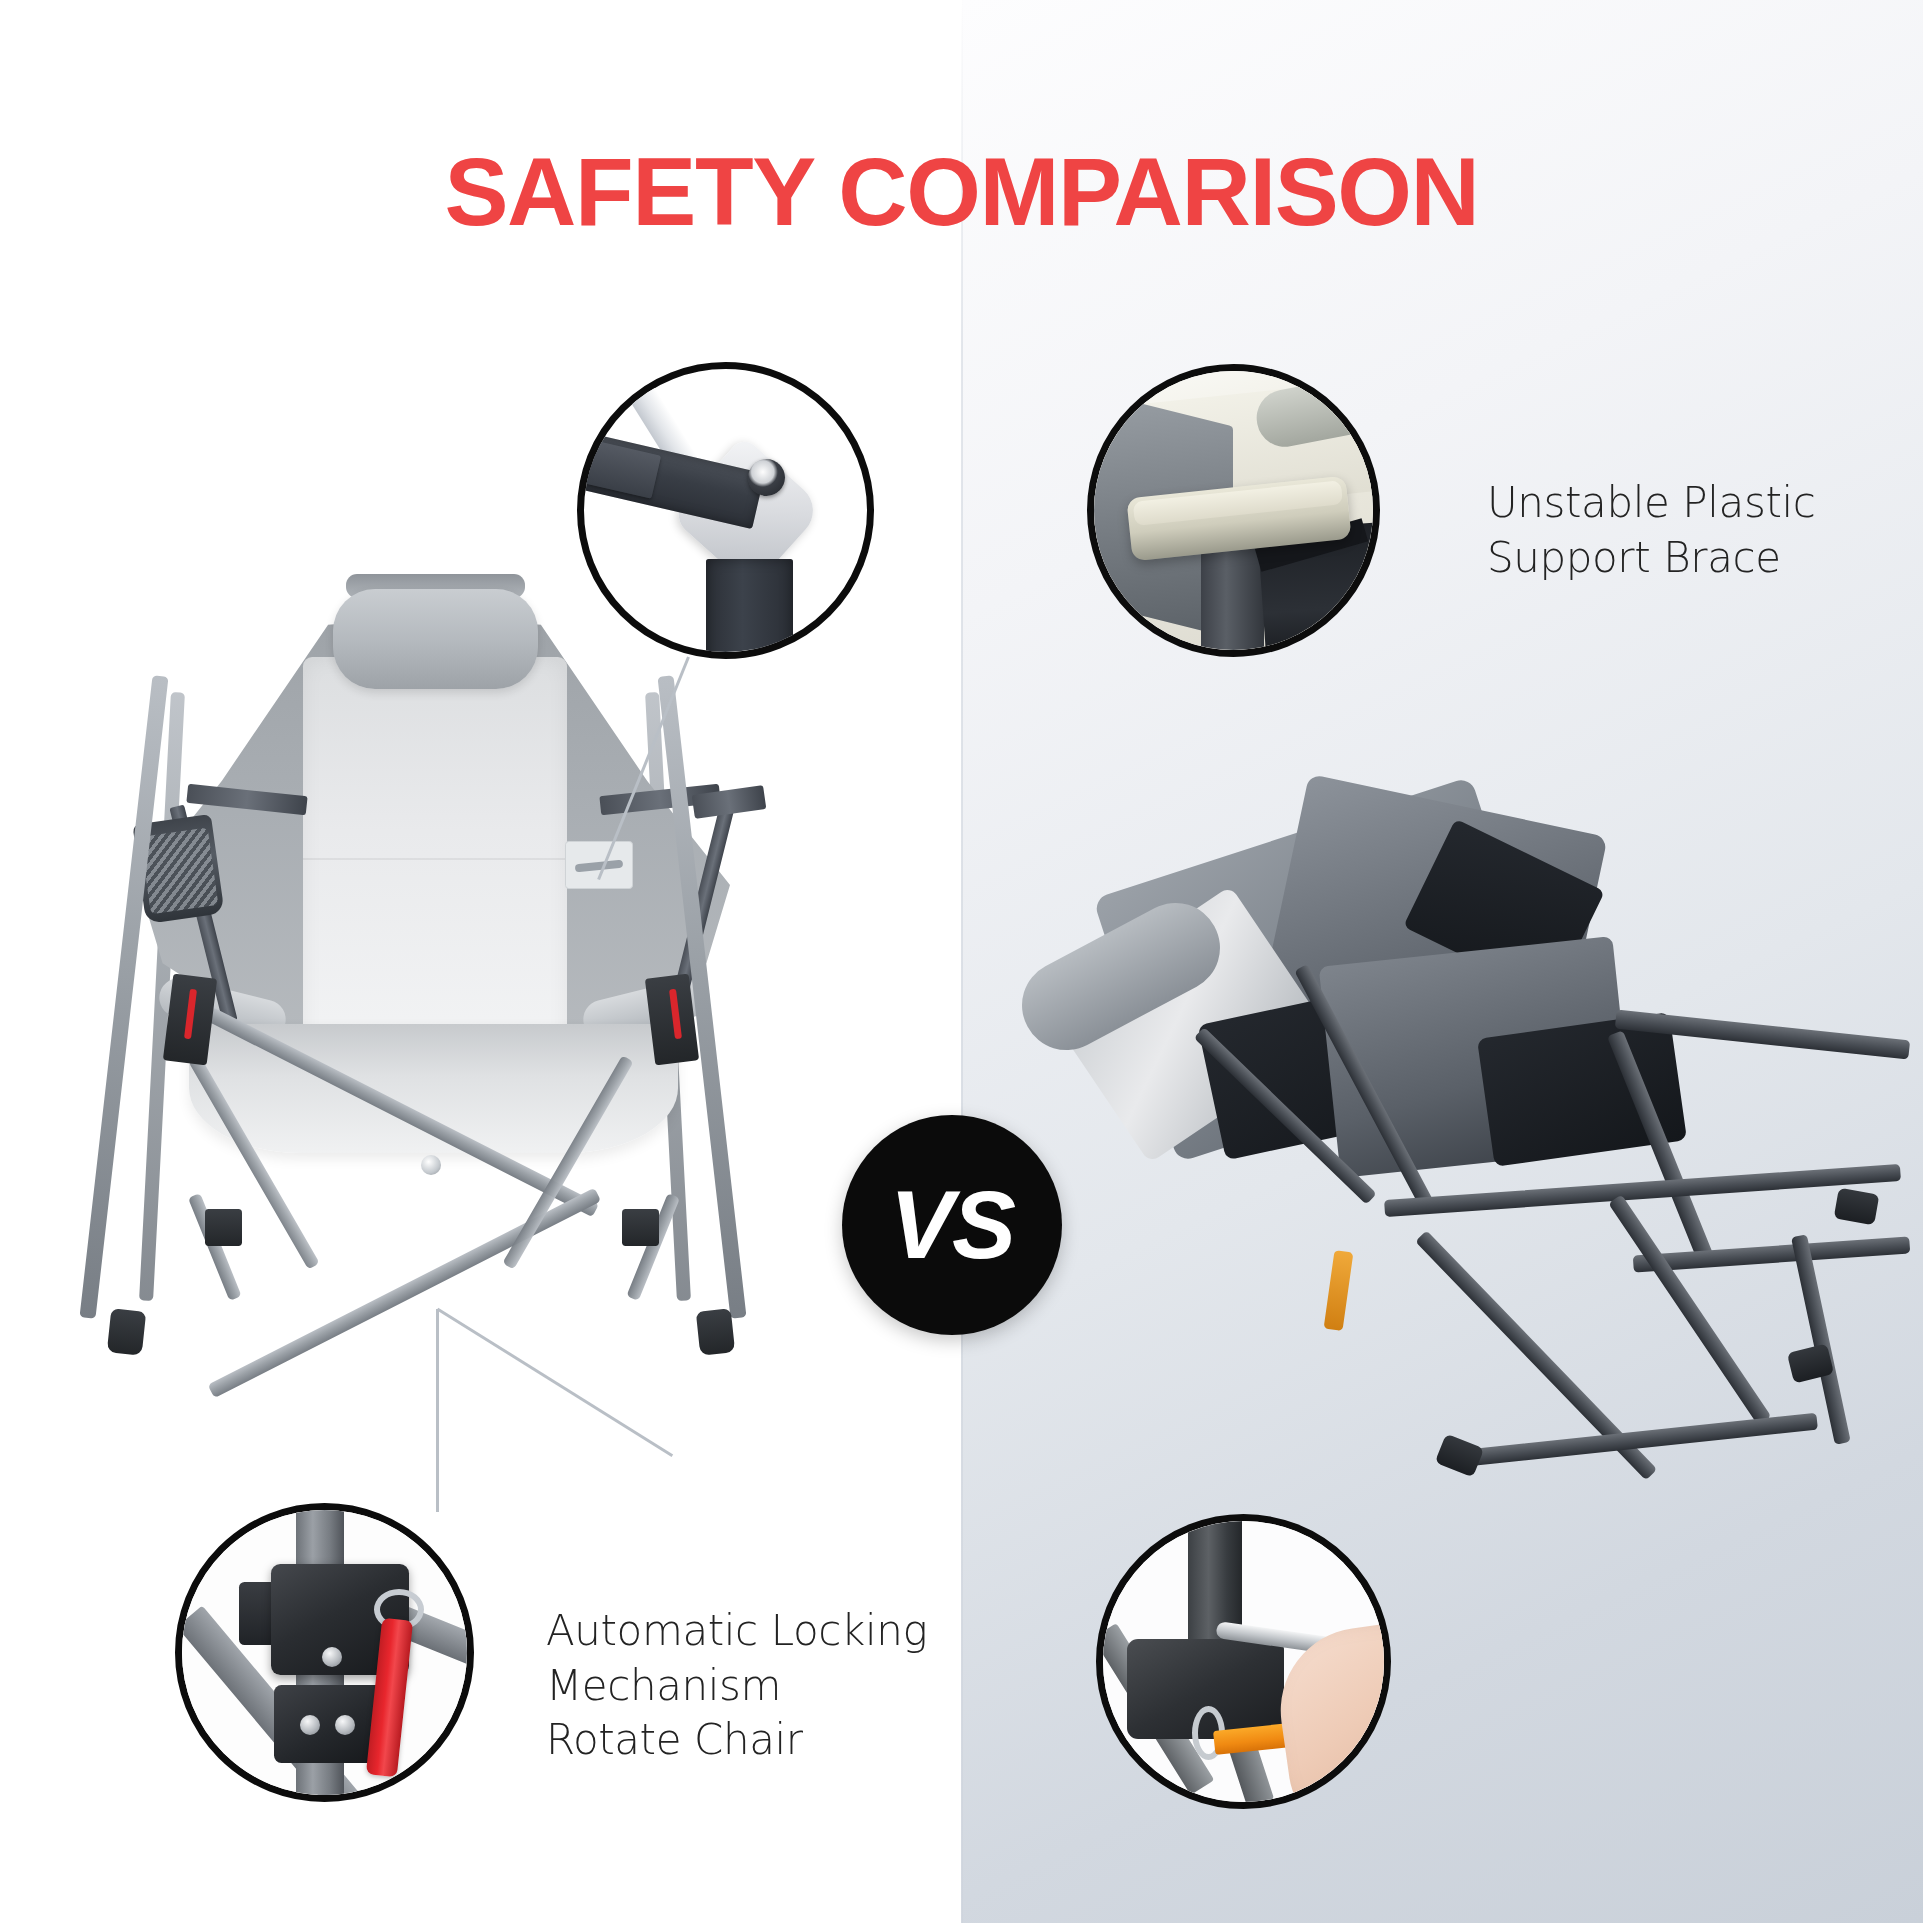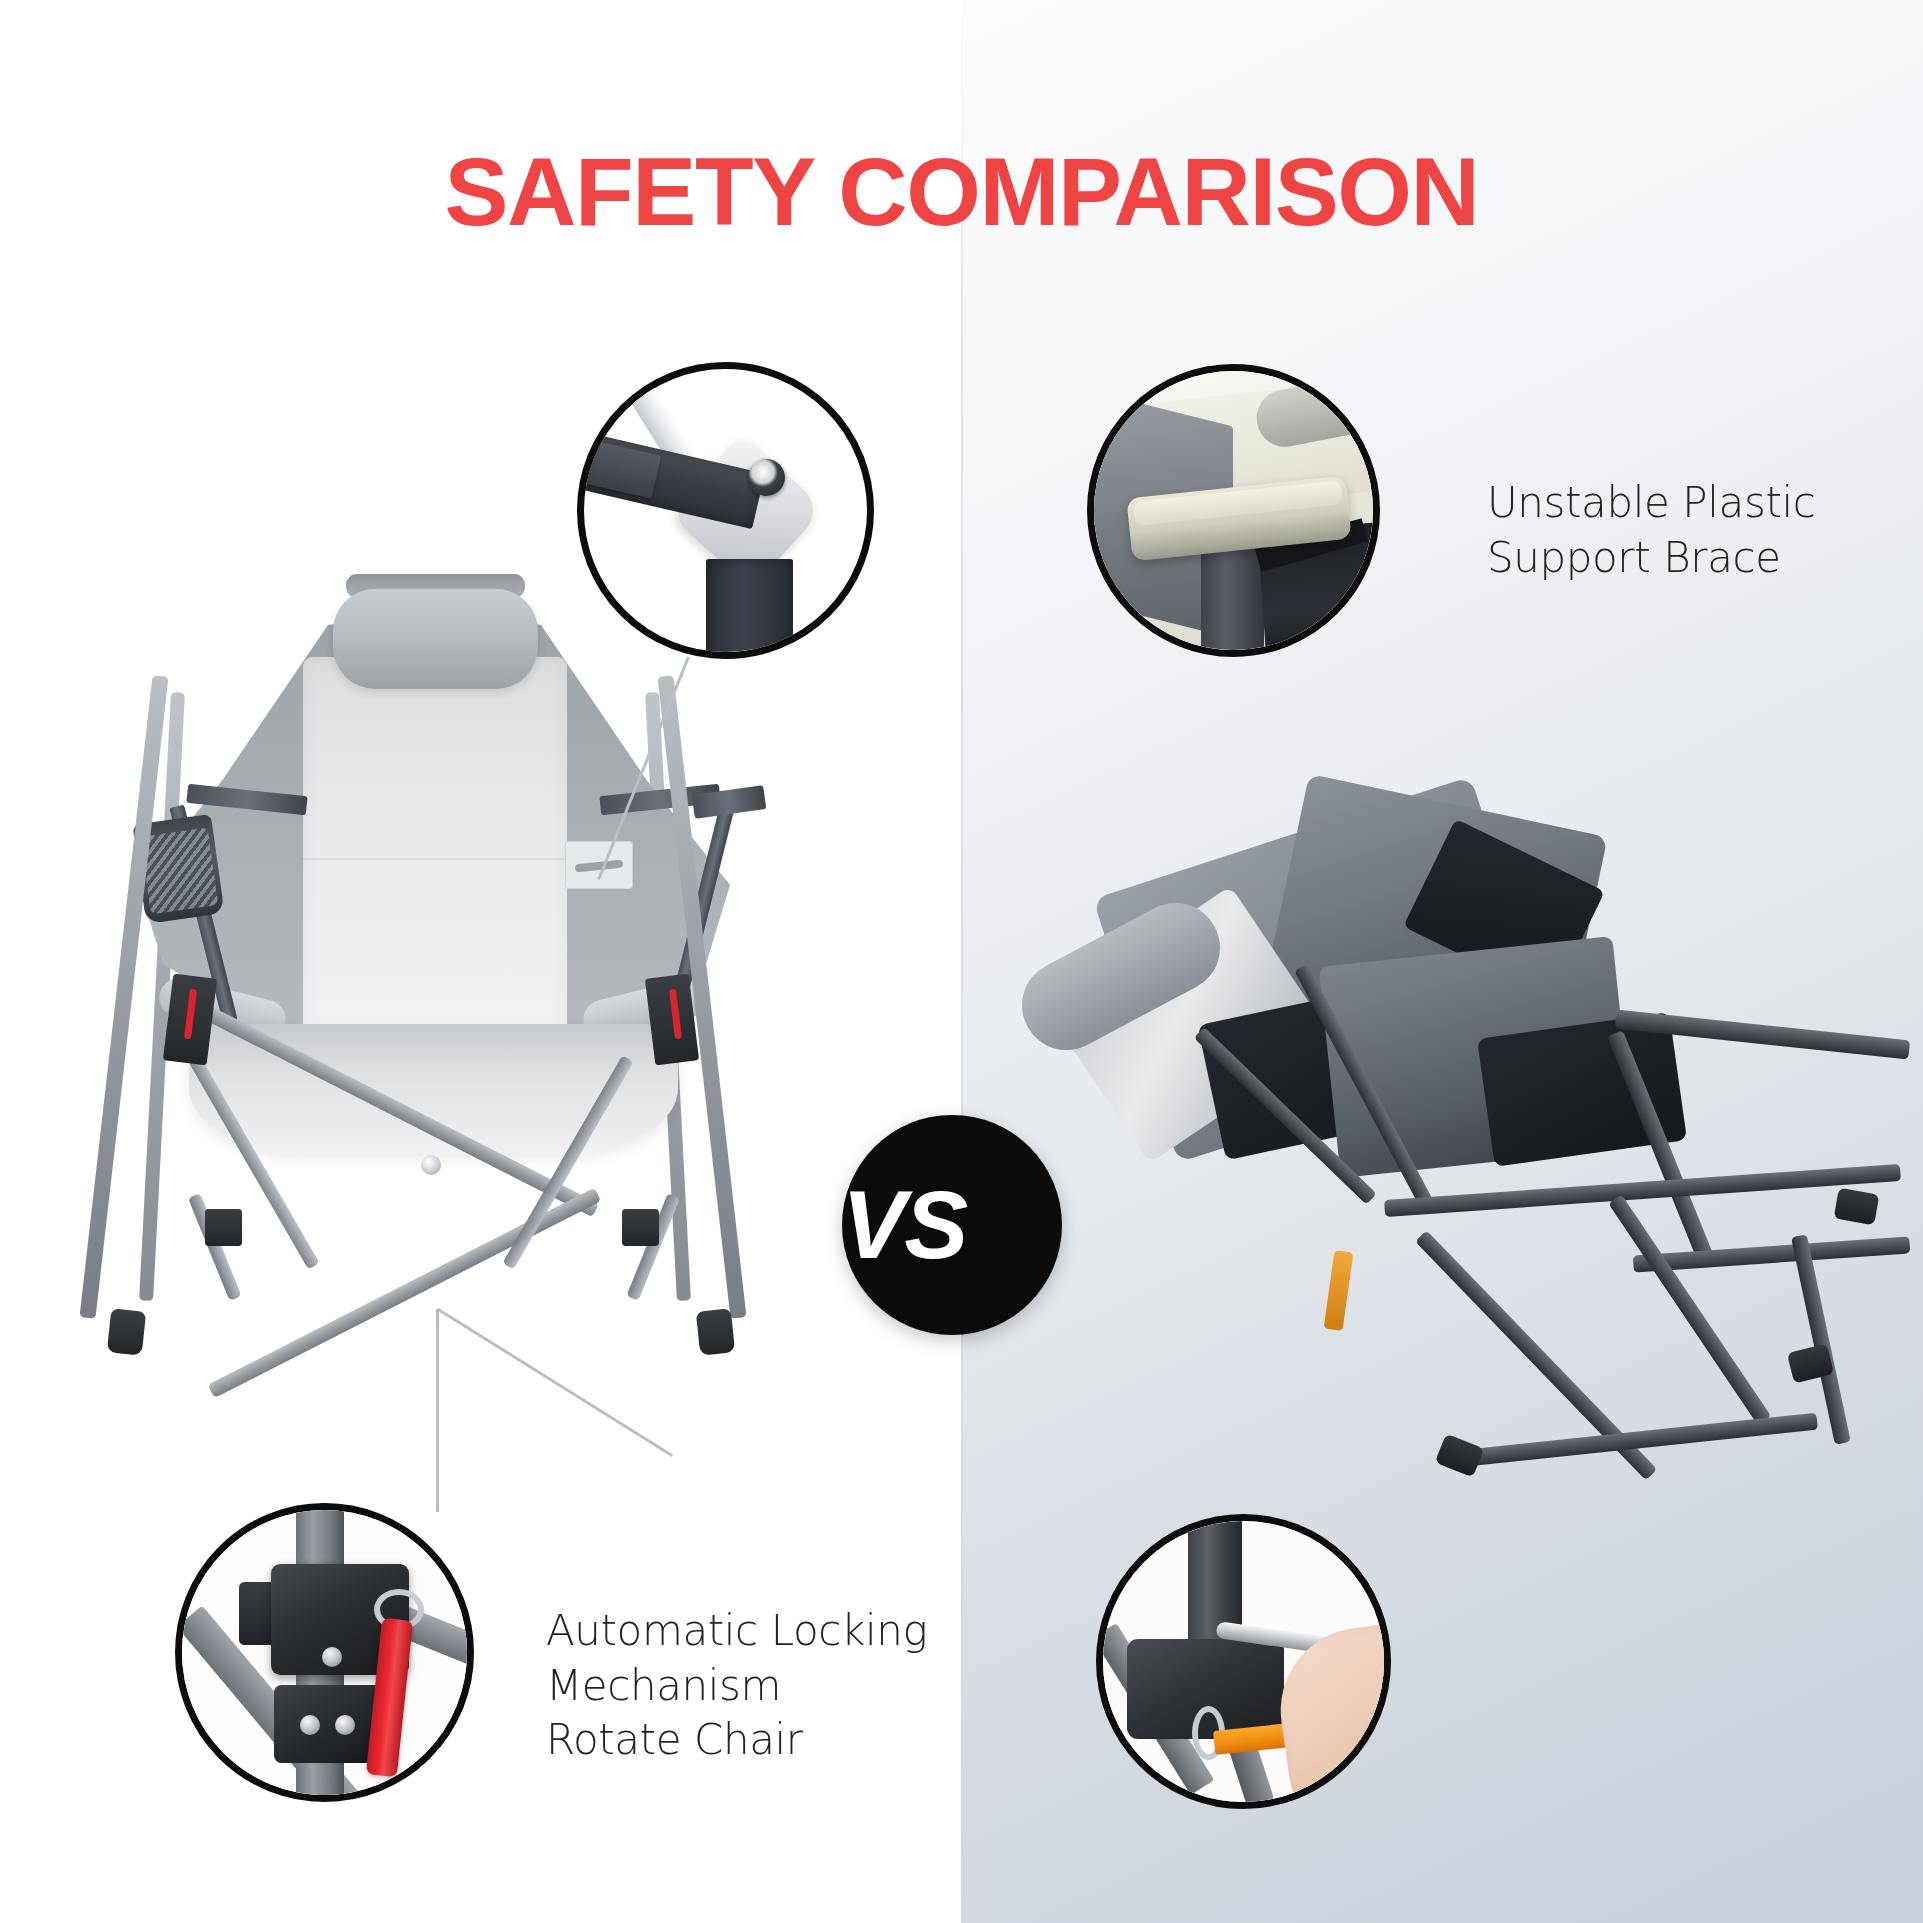--- a/index.html
+++ b/index.html
@@ -252,21 +252,21 @@
   .ring4 {
     position:absolute; left:89px; top:185px; width:33px; height:54px;
     border: 6.5px solid #c6cbd0; border-radius: 50%;
   }
 
   
   .vs-badge {
     position: absolute; left: 842px; top: 1115px;
     width: 220px; height: 220px; border-radius: 50%;
     background: #0b0b0b;
-    display: flex; align-items: center; justify-content: flex-start;
+    display: flex; align-items: center; justify-content: center;
     box-shadow: 0 5.5px 18.5px rgba(0,0,0,.22);
   }
   .vs-badge span {
     color: #ffffff; font-size: 96px; font-weight: 700;
     font-style: italic; letter-spacing: -1.8px;
     font-family: "Liberation Sans", sans-serif;
   }
 
   
   .chair { position: absolute; left: 37px; top: 572px; width: 794px; height: 1043px; }

